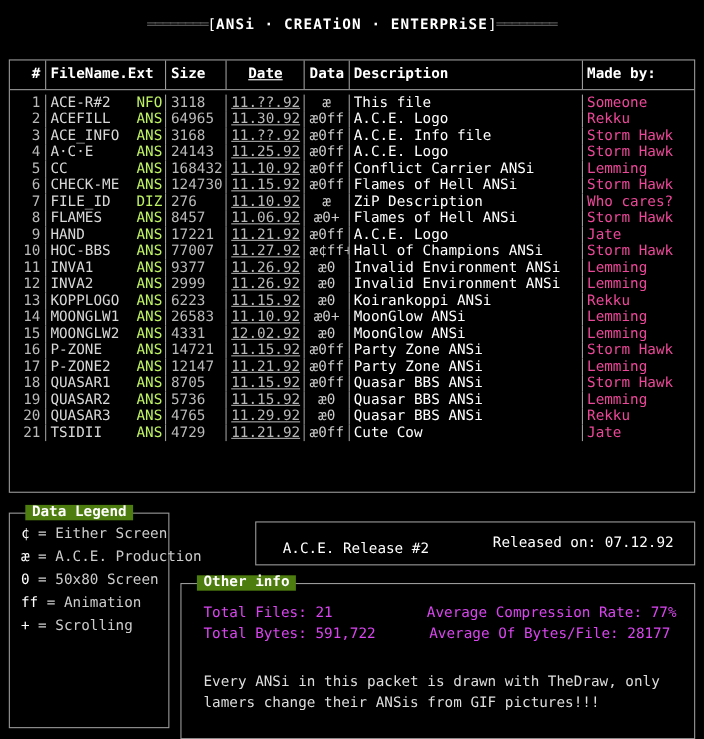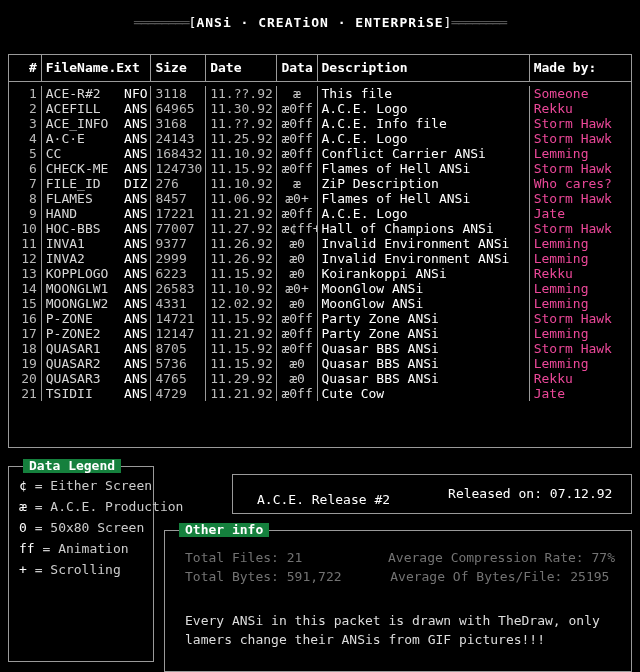--- a/index.html
+++ b/index.html
@@ -66,21 +66,21 @@
   }
   .hdr-row .cell, .data-row .cell {
     box-sizing: border-box;
     padding: 0 4px;
     overflow: hidden;
     white-space: pre;
   }
   .c-num   { width: 34px;  text-align: right; }
   .c-name  { width: 118px; }
   .c-size  { width: 58px;  }
-  .c-date  { width: 76px;  text-align: left; }
+  .c-date  { width: 76px;  text-align: center; text-decoration: underline; }
   .c-data  { width: 42px;  text-align: center; }
   .c-desc  { width: 230px; }
   .c-made  { width: 110px; }
 
   .vsep {
     width: 0px;
     border-left: 1px solid #9a9a9a;
     height: 100%;
   }
   .hdr-row .vsep { height: 26px; }
@@ -90,21 +90,21 @@
   }
   .data-row {
     display: flex;
     height: 15px;
     align-items: center;
     white-space: pre;
   }
   .data-row .vsep { height: 15px; }
   .n  { color: #b9b9b9; }
   .fn { color: #d8d8d8; }
-  .ext{ color: #ffffff; text-align: right; }
+  .ext{ color: #bef264; text-align: right; }
   .sz { color: #b9b9b9; }
   .dt { color: #b9b9b9; }
   .dd { color: #cccccc; }
   .ds { color: #ffffff; }
   .mb { color: #ec4899; }
 
   
   .legend {
     position: absolute;
     left: 8px;
@@ -112,21 +112,21 @@
     width: 146px;
     height: 196px;
     border: 1px solid #9a9a9a;
     box-sizing: border-box;
     padding: 12px 8px 0 10px;
   }
   .boxtitle {
     position: absolute;
     top: -8px;
     left: 14px;
-    background: #15803d;
+    background: #4d7c0f;
     padding: 0 6px;
     color: #ffffff;
     font-weight: bold;
     white-space: pre;
     font-size: 13px;
   }
   .legend-line {
     height: 21px;
     color: #cccccc;
     white-space: pre;
@@ -158,21 +158,21 @@
     width: 468px;
     height: 142px;
     border: 1px solid #9a9a9a;
     box-sizing: border-box;
     padding: 20px 16px 16px 20px;
   }
   .stat-row {
     display: flex;
     height: 19px;
     white-space: pre;
-    color: #737373;
+    color: #d946ef;
   }
   .stat-left  { width: 210px; }
   .stat-right { width: 230px; }
   .note {
     margin-top: 22px;
     color: #dddddd;
     white-space: pre-wrap;
     line-height: 19px;
   }
 </style>
@@ -245,18 +245,18 @@
 
   <div class="release">
     <span class="rel-name">A.C.E. Release #2</span>
     <span class="rel-date">Released on: 07.12.92</span>
   </div>
 
   <div class="otherinfo">
     <div class="boxtitle">Other info</div>
     <div id="stats-container">
         <div class="stat-row"><div class="stat-left">Total Files: 21</div><div class="stat-right">Average Compression Rate: 77%</div></div>
-        <div class="stat-row"><div class="stat-left">Total Bytes: 591,722</div><div class="stat-right">Average Of Bytes/File: 25195</div></div>
+        <div class="stat-row"><div class="stat-left">Total Bytes: 591,722</div><div class="stat-right">Average Of Bytes/File: 28177</div></div>
       </div>
     <div class="note">Every ANSi in this packet is drawn with TheDraw, only lamers change their ANSis from GIF pictures!!!</div>
   </div>
 
 </div>
 
 </body></html>

